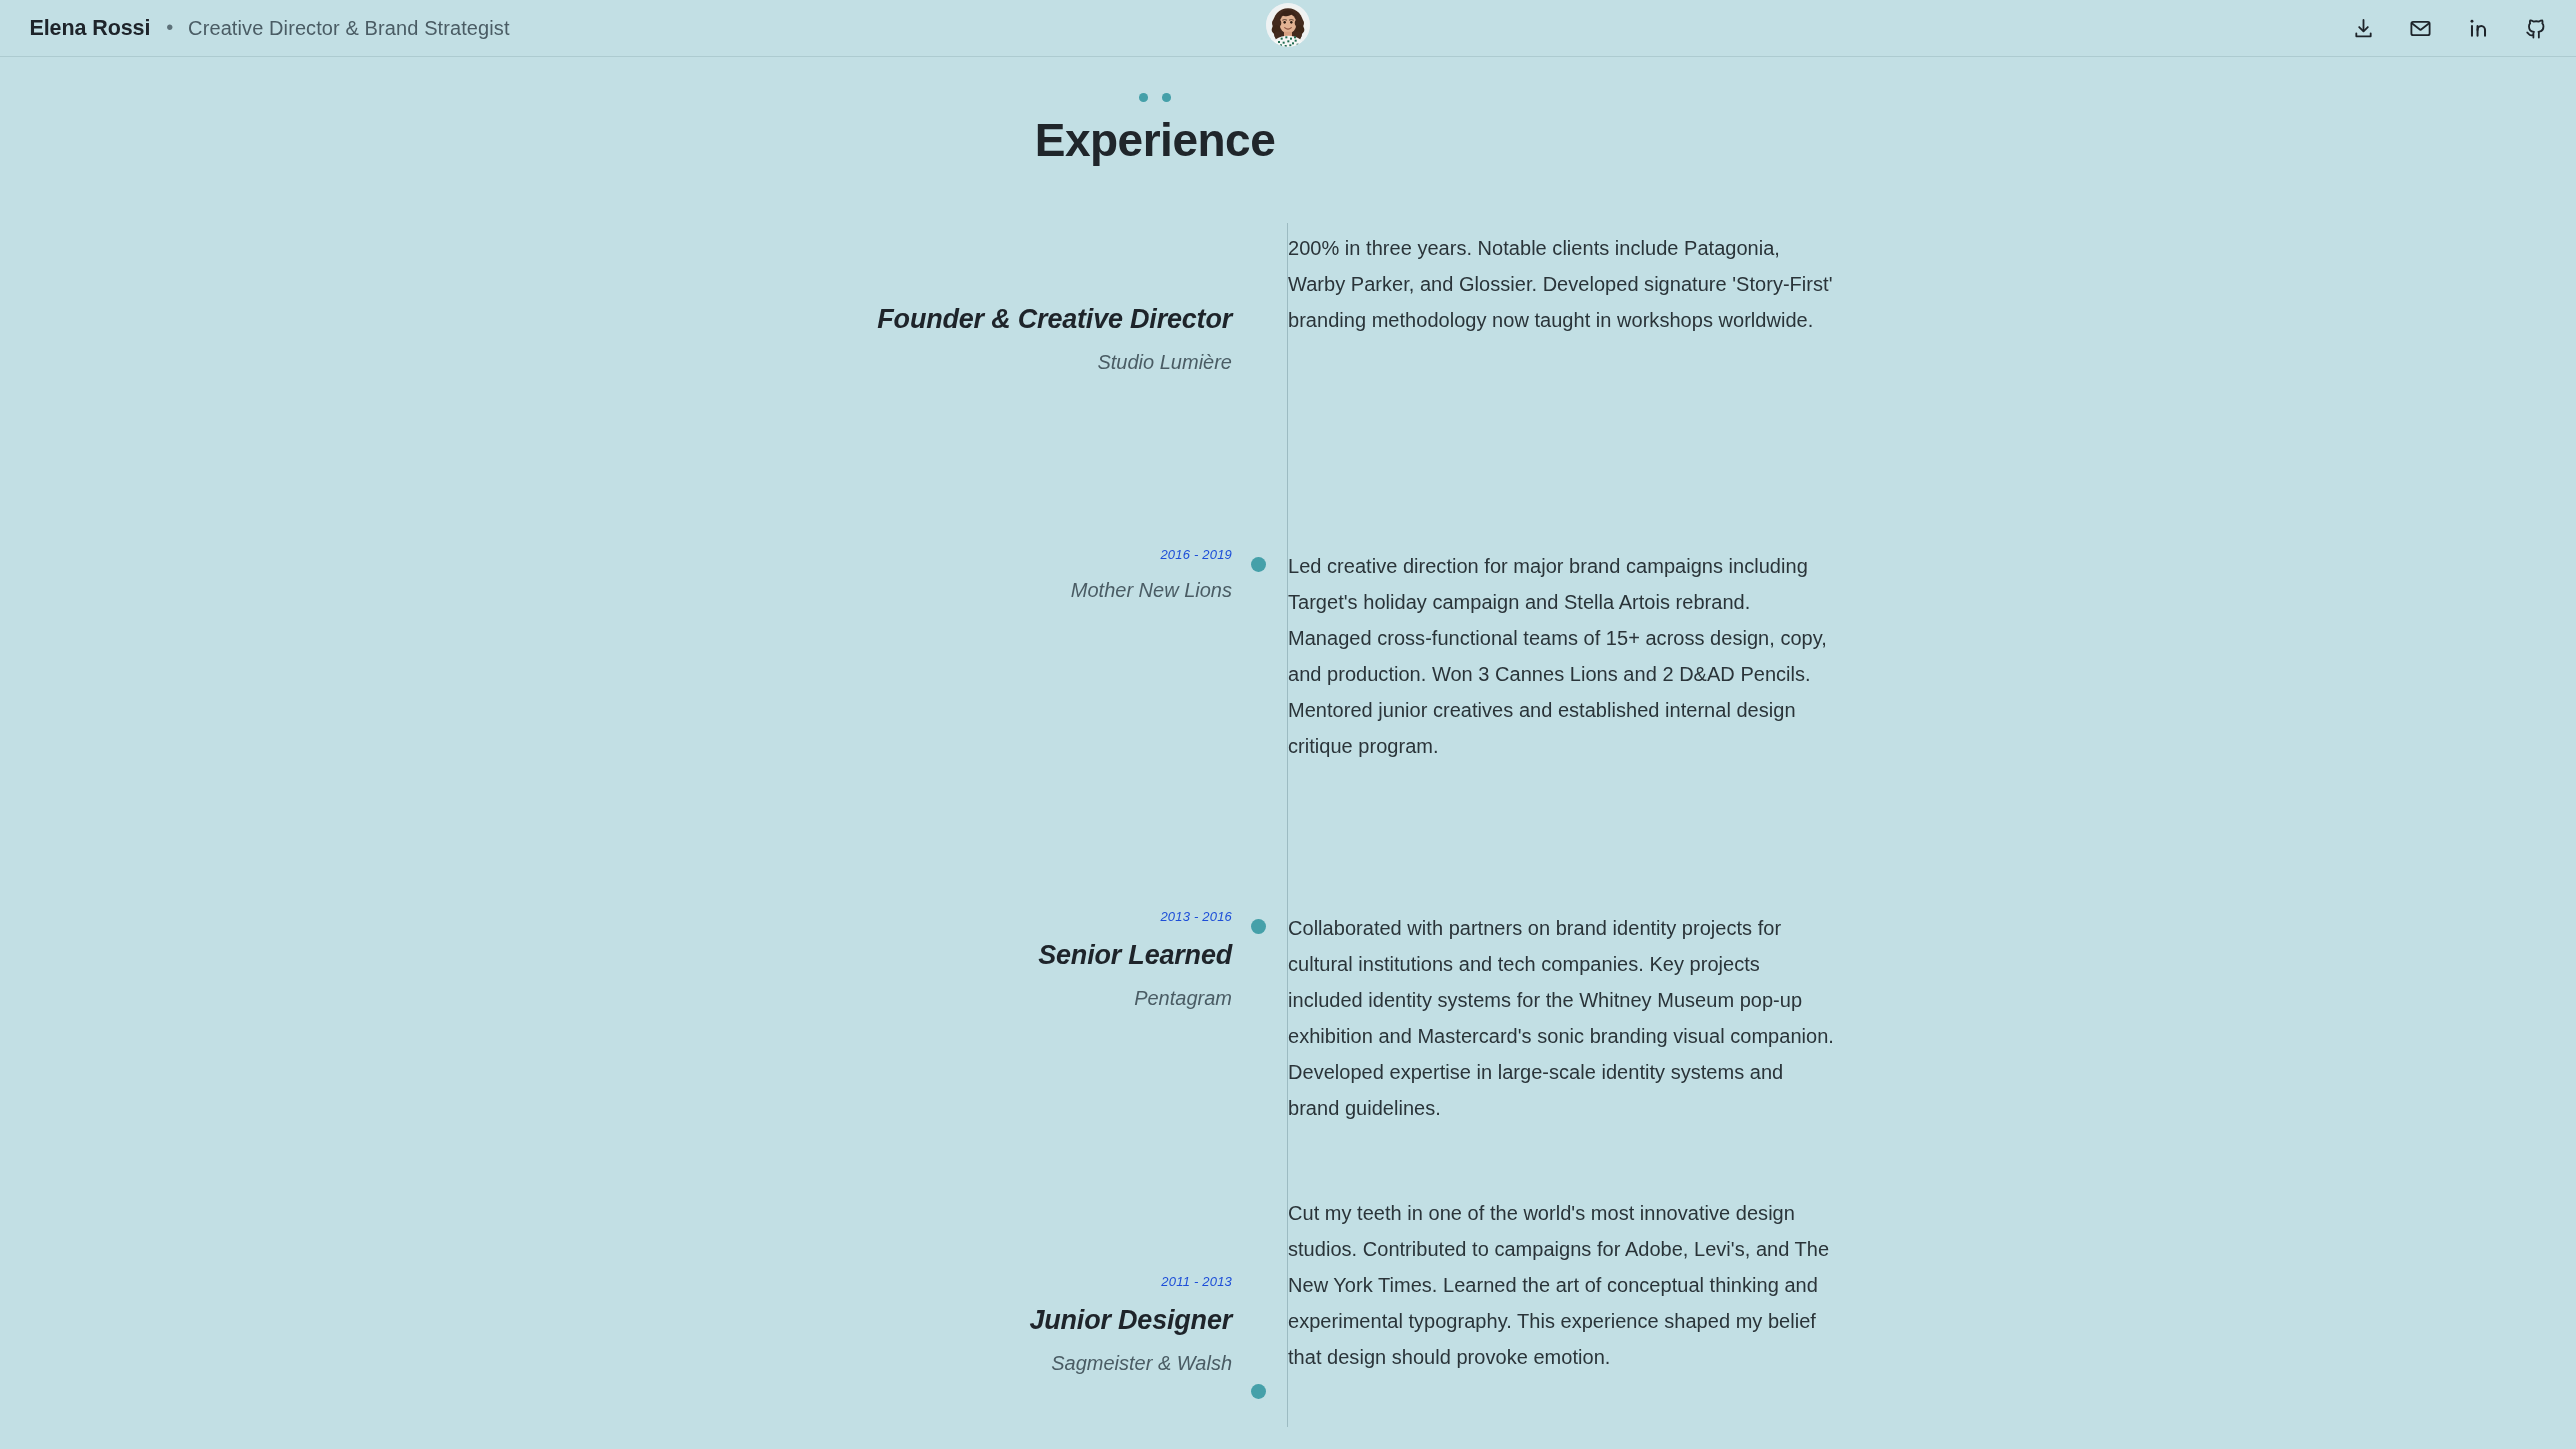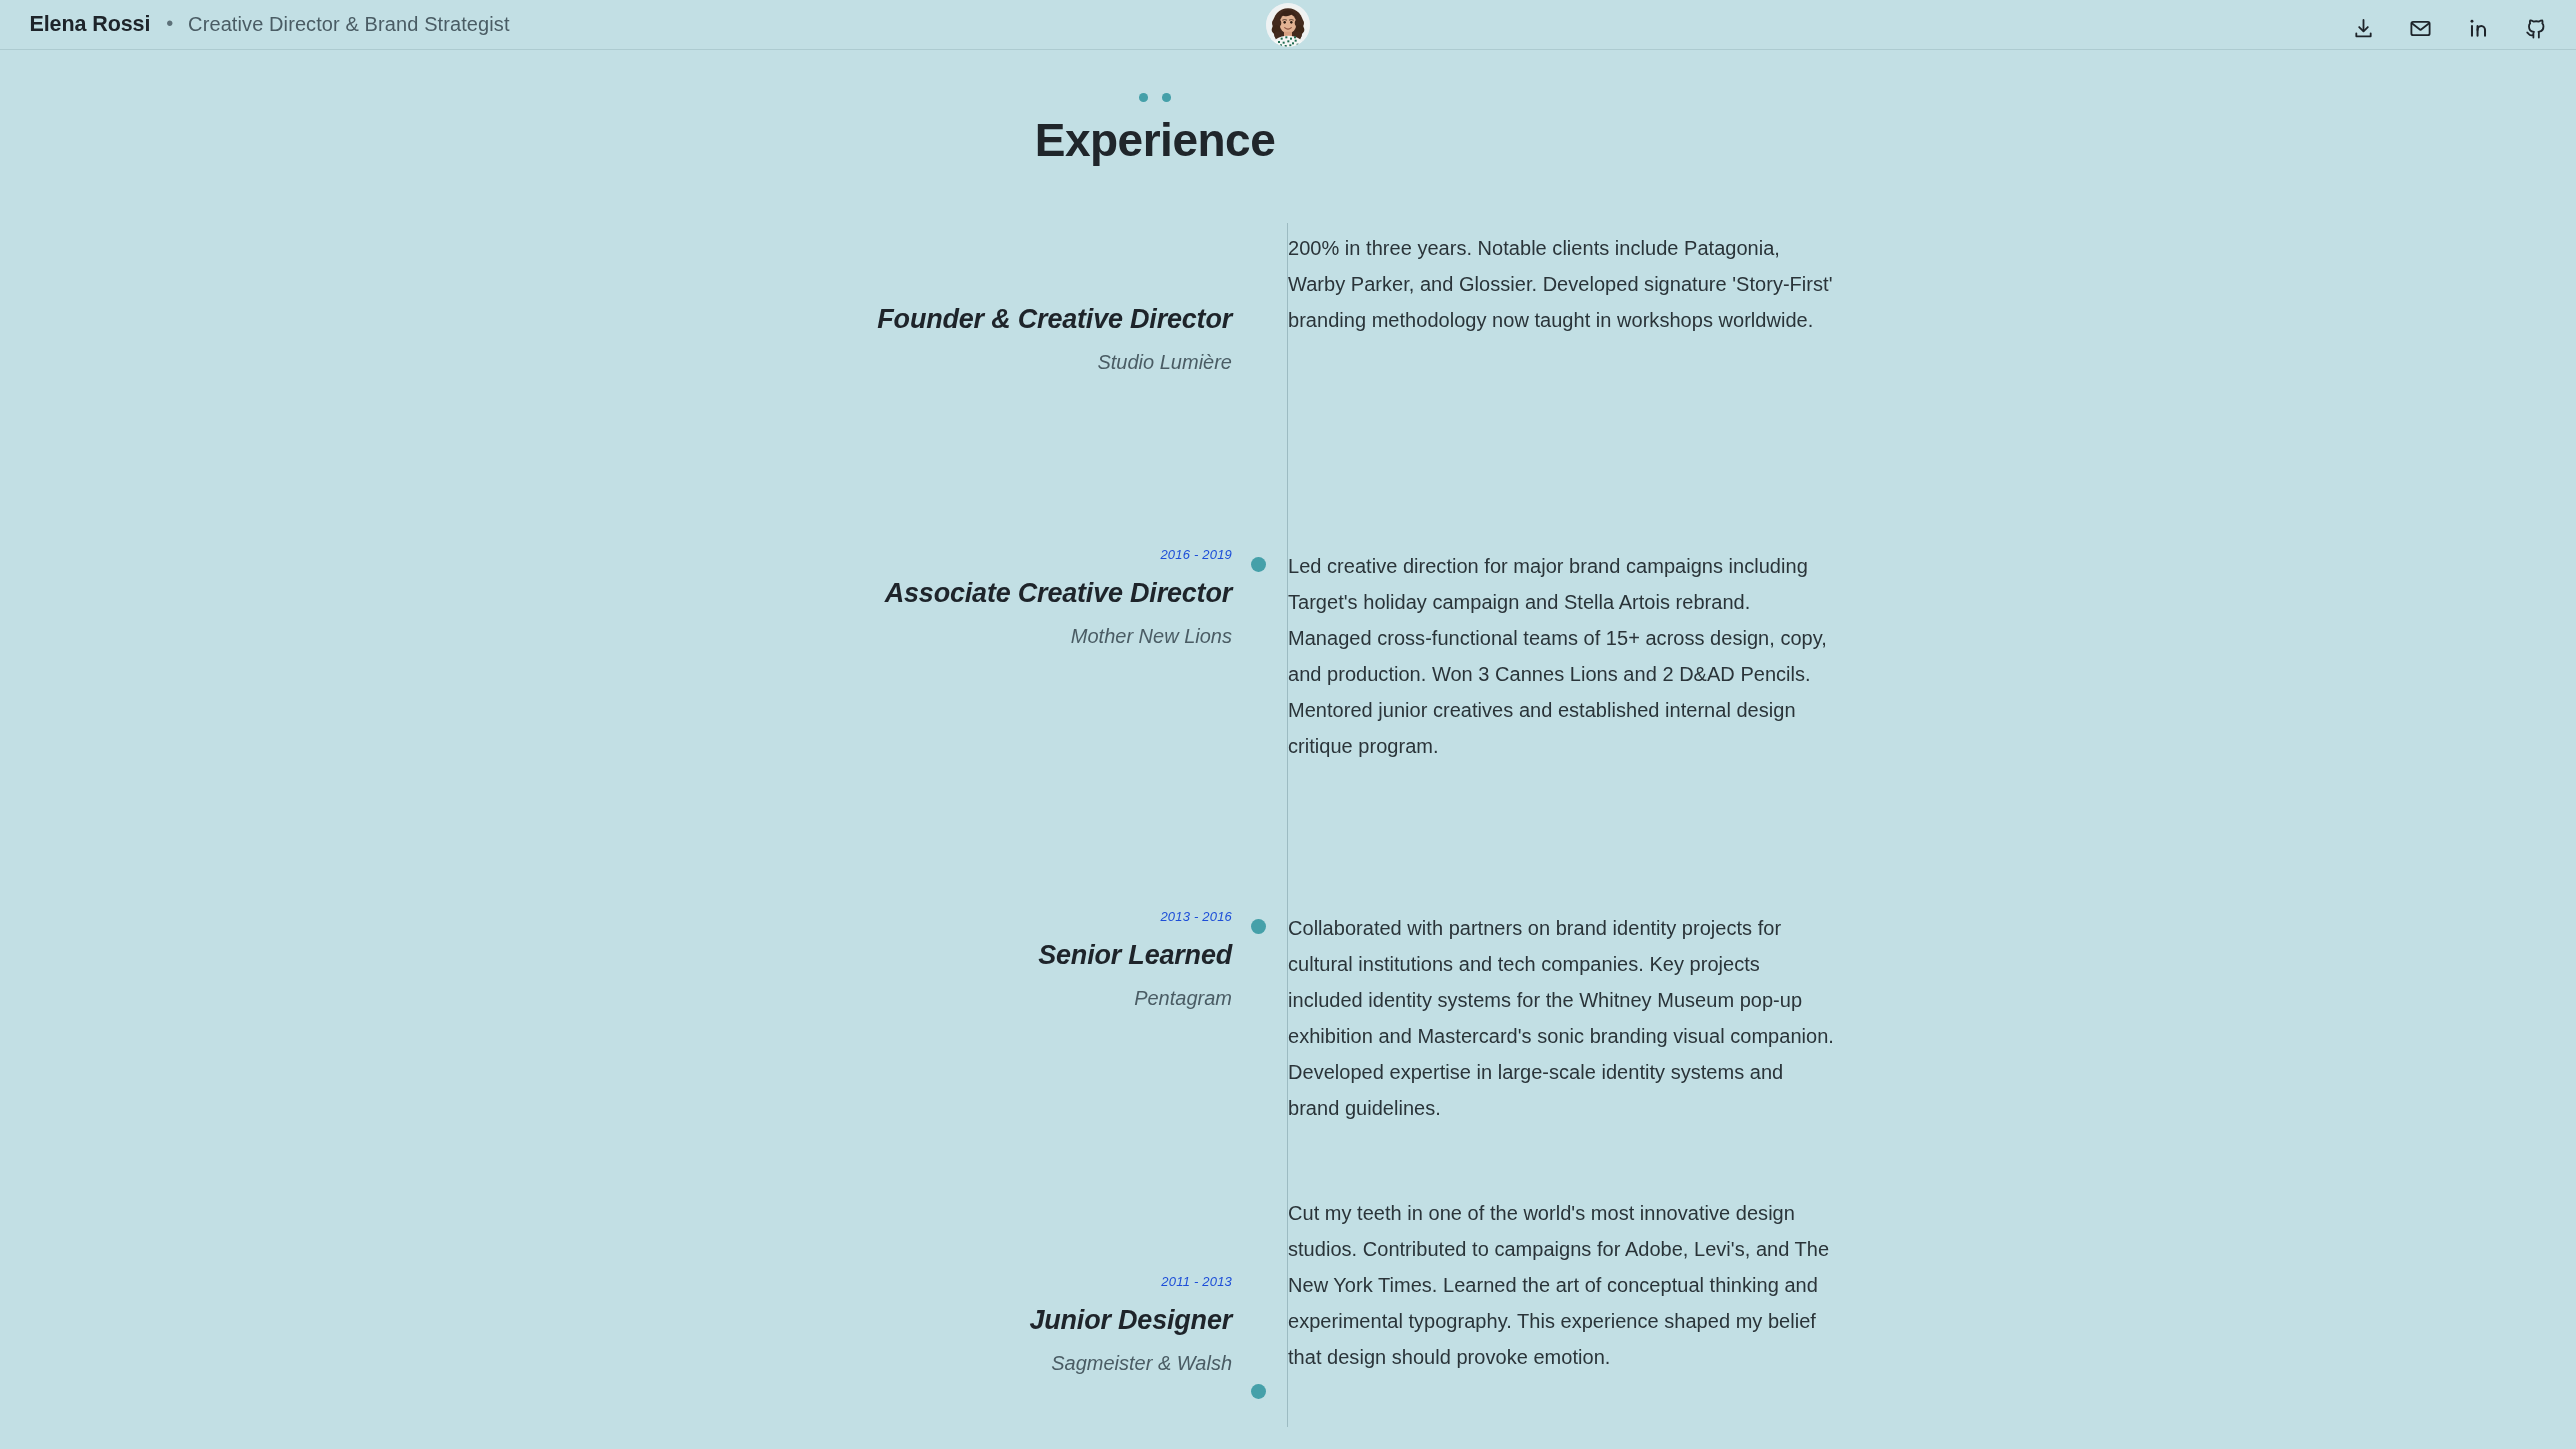--- a/index.html
+++ b/index.html
@@ -15,21 +15,21 @@
     font-family: "Liberation Sans", sans-serif;
     color: #23292e;
     -webkit-font-smoothing: antialiased;
   }
 
   
   .site-header {
     position: absolute;
     top: 0; left: 0;
     width: 2576px;
-    height: 50px;
+    height: 57px;
     border-bottom: 0.7px solid rgba(120,150,158,0.28);
     display: flex;
     align-items: center;
     padding: 0 29.5px;
   }
 
   .identity {
     display: flex;
     align-items: center;
     gap: 0;
@@ -341,21 +341,20 @@
     <div class="tl-right">
       <div class="tl-desc-clip">
         <p class="tl-desc">identity and campaign work for purpose-driven brands. Led a team of 8 designers and strategists, growing revenue by 200% in three years. Notable clients include Patagonia, Warby Parker, and Glossier. Developed signature 'Story-First' branding methodology now taught in workshops worldwide.</p>
       </div>
     </div>
   </article>
 
   <article class="tl-entry e1">
     <div class="tl-left">
       <div class="tl-period">2016 - 2019</div>
-      <div class="tl-role">Associate Creative Director</div>
       <div class="tl-company">Mother New Lions</div>
     </div>
     <div class="tl-mid">
       <span class="tl-node"></span>
     </div>
     <div class="tl-right">
       <p class="tl-desc">Led creative direction for major brand campaigns including Target's holiday campaign and Stella Artois rebrand. Managed cross-functional teams of 15+ across design, copy, and production. Won 3 Cannes Lions and 2 D&amp;AD Pencils. Mentored junior creatives and established internal design critique program.</p>
     </div>
   </article>
 

